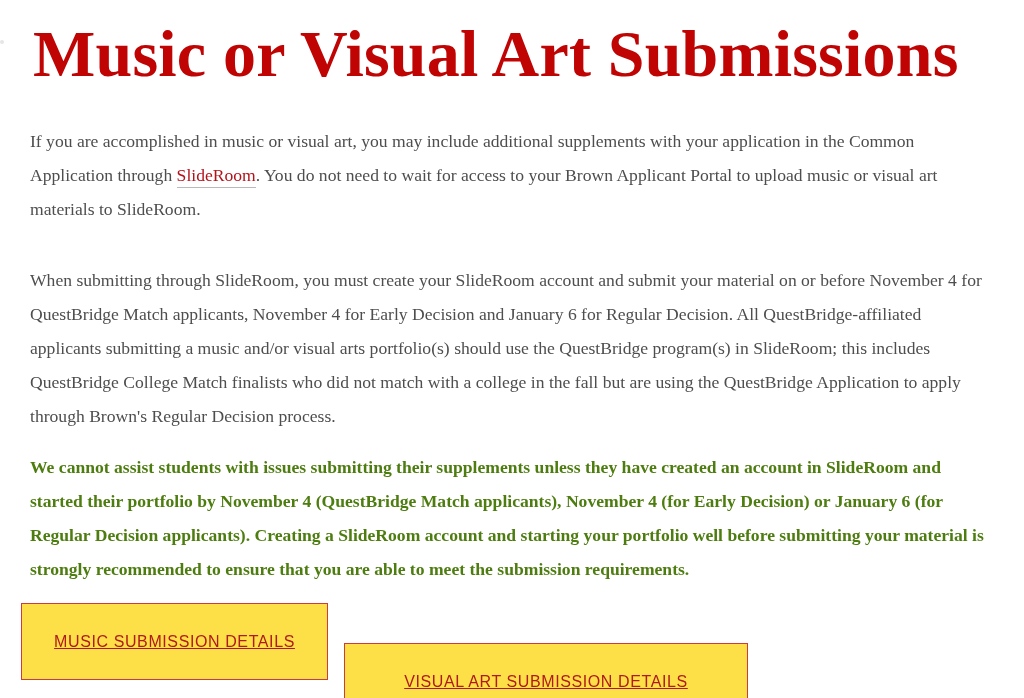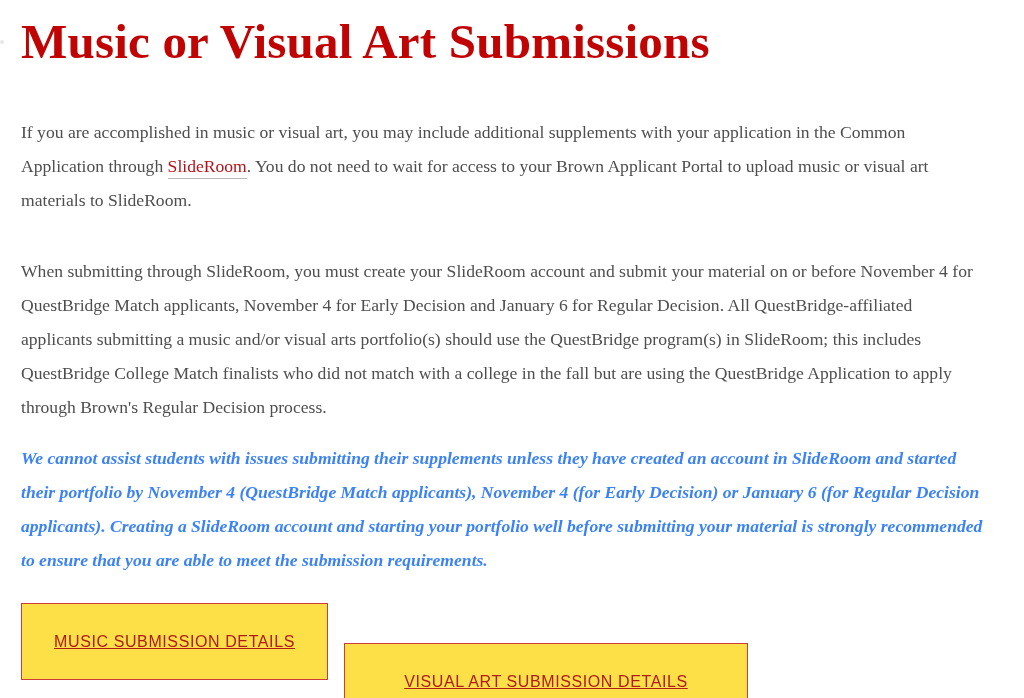--- a/index.html
+++ b/index.html
@@ -15,44 +15,44 @@
       font-family: "Liberation Serif", "DejaVu Serif", serif;
       color: #4a4a4a;
     }
     .page {
       position: absolute;
       left: 21px;
       top: 0;
       width: 975px;
     }
     h1.page-title {
-      margin: 0;
+      margin: 12px;
       position: absolute;
       top: 14px;
       left: 0;
       font-family: "Liberation Serif", "DejaVu Serif", serif;
       font-weight: bold;
-      font-size: 49px;
+      font-size: 66px;
       line-height: 56px;
       color: #c00404;
       letter-spacing: 0.2px;
       white-space: nowrap;
     }
     .para {
       position: absolute;
       left: 0;
-      margin: 0;
+      margin: 9px;
       width: 965px;
       font-size: 17.6px;
       line-height: 34px;
       color: #4e4e4e;
     }
     .para.p1 { top: 115px; }
     .para.p2 { top: 254px; }
-    .para.p3 { top: 441px; font-weight: bold; color: #3b82f6; width: 965px; font-style: italic; }
+    .para.p3 { top: 441px; font-weight: bold; color: #4d7c0f; width: 965px; }
     .para a.slideroom-link {
       color: #b4121a;
       text-decoration: none;
       border-bottom: 1px solid #b9b9b9;
       padding-bottom: 2px;
     }
     .btn-row {
       position: absolute;
       top: 603px;
       left: 0;

